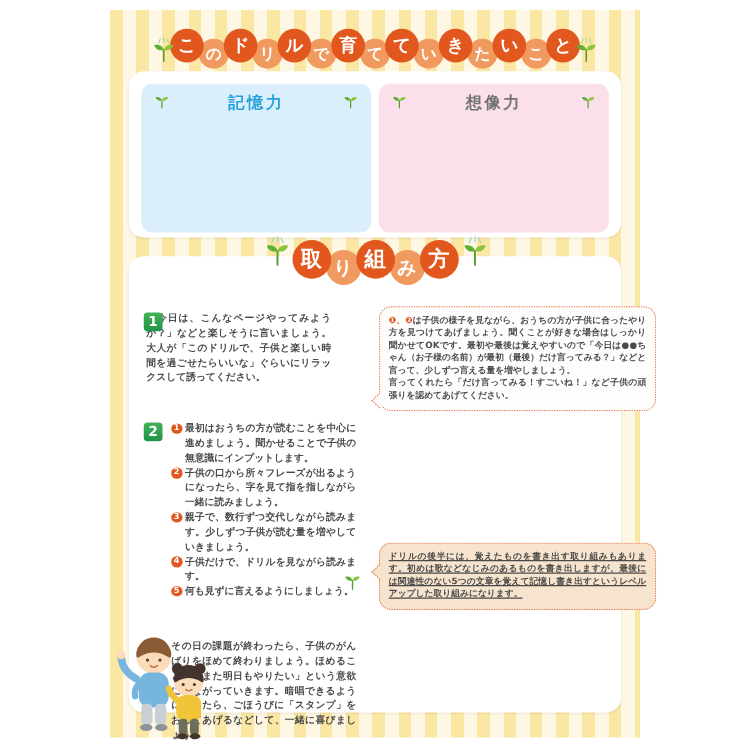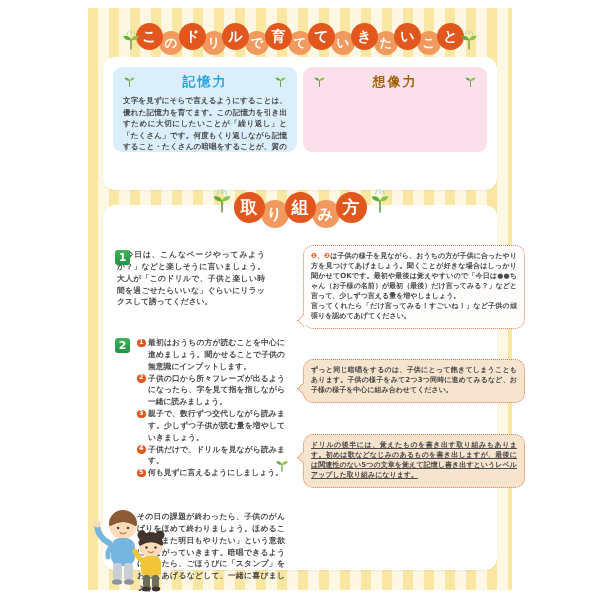--- a/index.html
+++ b/index.html
@@ -19,26 +19,26 @@
   .t1 .tc{width:27px;height:27px;font-size:14px;margin:0 -2px;}
   .t2 .tc{width:31px;height:31px;font-size:17px;margin:0 -2px;}
   .tc-dark{background:#e2571e;z-index:2;}
   .tc-light{background:#f19a60;z-index:1;transform:translateY(8px);}
   .t1 .tc-light{width:24px;height:24px;font-size:12.5px;}
   .t2 .tc-light{width:28px;height:28px;font-size:15px;}
 
   .sprout{position:absolute;z-index:5;}
 
   
-  .infobox{position:absolute;top:10px;width:184px;height:85px;border-radius:9px;overflow:hidden;}
+  .infobox{position:absolute;top:10px;width:184px;height:119px;border-radius:9px;overflow:hidden;}
   .membox{left:10px;background:#dbeefb;}
   .imgbox{left:200px;background:#fbdfeb;}
   .infohead{display:flex;justify-content:space-between;align-items:center;padding:5px 10px 0 10px;}
   .infotitle{font-size:13px;font-weight:bold;letter-spacing:2px;}
-  .membox .infotitle{color:#2aa3dc;} .imgbox .infotitle{color:#a16207;}
+  .membox .infotitle{color:#2aa3dc;} .imgbox .infotitle{color:#737373;}
   .infobody{padding:4px 10px 0 10px;font-size:7.6px;line-height:1.52;font-weight:600;
             text-align:justify;color:#4a4a4a;}
   .step{position:absolute;left:0;width:182px;}
   .stepnum{position:absolute;left:0;top:1px;width:15px;height:15px;border-radius:3px;
            background:linear-gradient(#43b257,#1f9447);color:#fff;font-size:11px;font-weight:bold;
            display:flex;align-items:center;justify-content:center;}
   .steptext{margin-left:22px;font-size:7.8px;line-height:1.52;font-weight:600;text-align:justify;}
   .subitem{position:relative;padding-left:11px;margin-left:22px;font-size:7.8px;line-height:1.52;
            font-weight:600;text-align:justify;}
   .submark{position:absolute;left:0;top:1.5px;width:8.5px;height:8.5px;border-radius:50%;
@@ -106,21 +106,20 @@
                 <path d="M10 11C5 12 2.5 9.5 1.5 6.5 6 5.5 9.3 7.5 10 11Z" fill="#5faf35"></path>
                 <path d="M10 11C15 12 17.5 9.5 18.5 6.5 14 5.5 10.7 7.5 10 11Z" fill="#8cc63f"></path>
               </svg></span>
           <span class="infotitle">記憶力</span>
           <span><svg width="13" height="13" viewBox="0 0 20 22">
                 <path d="M10 21C10 16 10 14 10 11" stroke="#569a31" stroke-width="1.6" fill="none" stroke-linecap="round"></path>
                 <path d="M10 11C5 12 2.5 9.5 1.5 6.5 6 5.5 9.3 7.5 10 11Z" fill="#5faf35"></path>
                 <path d="M10 11C15 12 17.5 9.5 18.5 6.5 14 5.5 10.7 7.5 10 11Z" fill="#8cc63f"></path>
               </svg></span>
         </div>
-        <div class="infobody">文字を見ずにそらで言えるようにすることは、優れた記憶力を育てます。この記憶力を引き出すために大切にしたいことが「繰り返し」と「たくさん」です。何度もくり返しながら記憶すること・たくさんの暗唱をすることが、質の良い記憶力を育てます。</div>
       </div>
       <div class="infobox imgbox">
         <div class="infohead">
           <span><svg width="13" height="13" viewBox="0 0 20 22">
                 <path d="M10 21C10 16 10 14 10 11" stroke="#569a31" stroke-width="1.6" fill="none" stroke-linecap="round"></path>
                 <path d="M10 11C5 12 2.5 9.5 1.5 6.5 6 5.5 9.3 7.5 10 11Z" fill="#5faf35"></path>
                 <path d="M10 11C15 12 17.5 9.5 18.5 6.5 14 5.5 10.7 7.5 10 11Z" fill="#8cc63f"></path>
               </svg></span>
           <span class="infotitle">想像力</span>
           <span><svg width="13" height="13" viewBox="0 0 20 22">
@@ -186,24 +185,20 @@
         <span class="stepnum" style="left:12px;">3</span>
         <div class="steptext" style="margin-left:34px;width:148px;">その日の課題が終わったら、子供のがんばりをほめて終わりましょう。ほめることで「また明日もやりたい」という意欲につながっていきます。暗唱できるようになったら、ごほうびに「スタンプ」をおしてあげるなどして、一緒に喜びましょう。</div>
       </div>
 
       <div class="bubble b-white" style="top:40px;">
         <span class="tail" style="top:70px;"></span>
         <p><span class="lead">❶、❷</span><span>は子供の様子を見ながら、おうちの方が子供に合ったやり方を見つけてあげましょう。聞くことが好きな場合はしっかり聞かせてOKです。最初や最後は覚えやすいので「今日は●●ちゃん（お子様の名前）が最初（最後）だけ言ってみる？」などと言って、少しずつ言える量を増やしましょう。</span></p>
         <p>言ってくれたら「だけ言ってみる！すごいね！」など子供の頑張りを認めてあげてください。</p>
       </div>
 
-      <div class="bubble b-tan" style="top:154px;">
-        <span class="tail" style="top:24px;"></span>
-        <p>ずっと同じ暗唱をするのは、子供にとって飽きてしまうこともあります。子供の様子をみて2つ3つ同時に進めてみるなど、お子様の様子を中心に組み合わせてください。</p>
-      </div>
 
       <div class="bubble b-tan" style="top:229px;text-decoration:underline;">
         <span class="tail" style="top:18px;"></span>
         <p>ドリルの後半には、覚えたものを書き出す取り組みもあります。初めは歌などなじみのあるものを書き出しますが、最後には関連性のない5つの文章を覚えて記憶し書き出すというレベルアップした取り組みになります。</p>
       </div>
     </div>
 
     <div class="illus">
       <svg width="100" height="100" viewBox="0 0 100 100">
         <path d="M24 46 Q13 40 12 29" stroke="#76b5dd" stroke-width="6" fill="none" stroke-linecap="round"></path>

